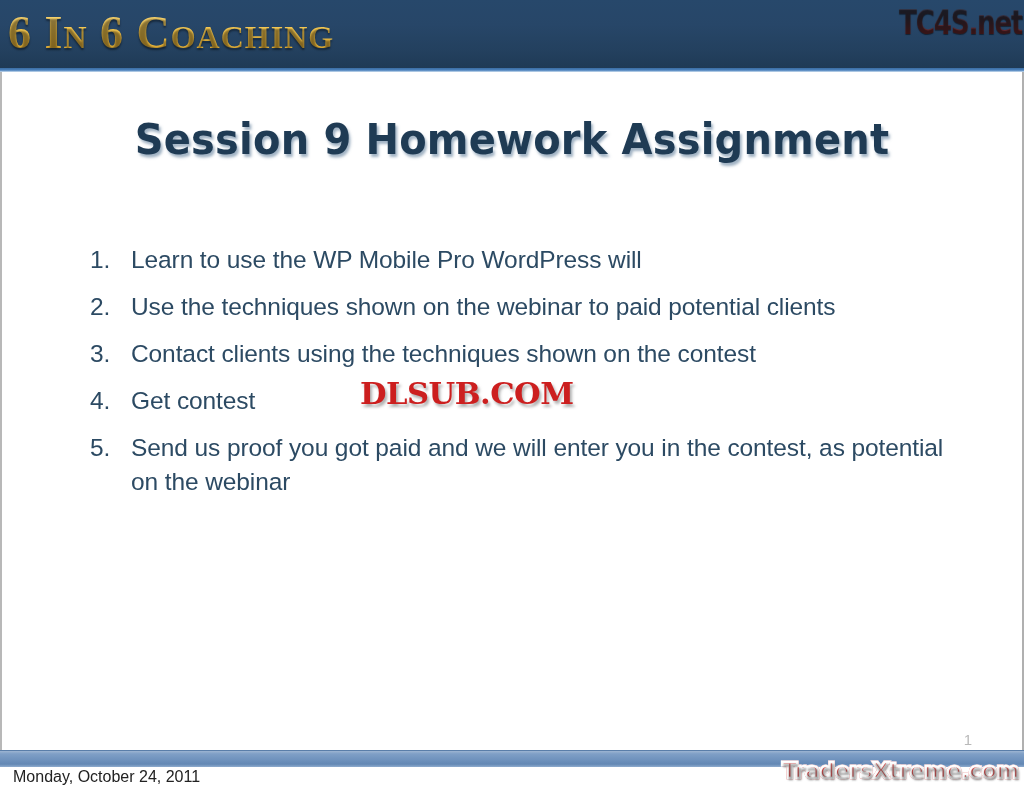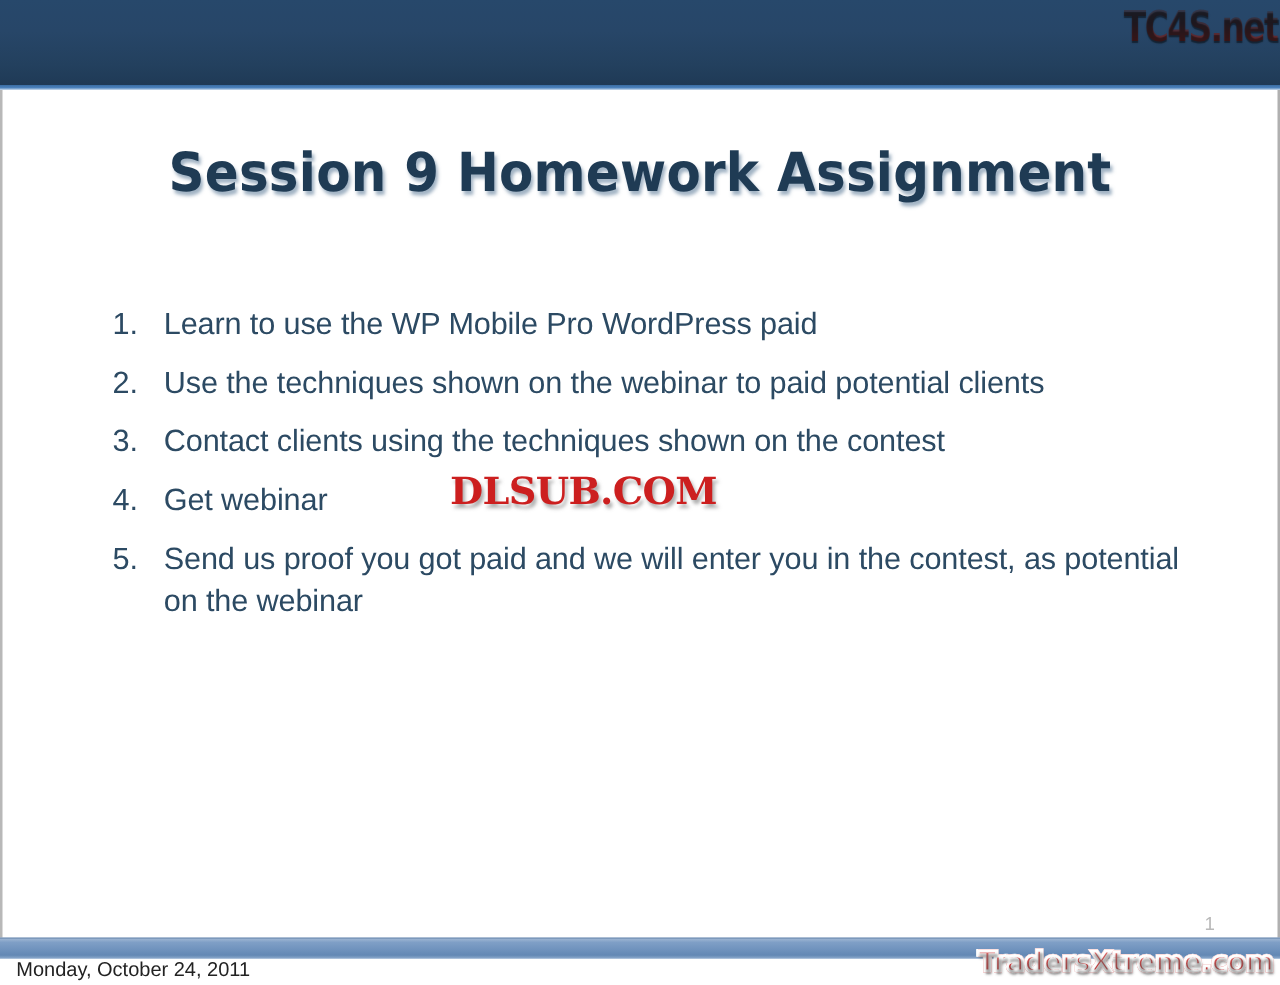--- a/index.html
+++ b/index.html
@@ -221,43 +221,44 @@
     white-space: nowrap;
     z-index: 0;
   }
 </style>
 </head>
 <body>
 
 <div class="slide">
 
   <div class="header-bar">
+    <div class="brand-title">6 In 6 Coaching</div>
     <div class="tc4s-logo">TC4S.net</div>
   </div>
 
   <div class="slide-frame"></div>
 
   <div class="slide-title">Session 9 Homework Assignment</div>
 
   <ol class="body-list">
     <li>
       <span class="li-num">1.</span>
-      <span class="li-text">Learn to use the WP Mobile Pro WordPress paid</span>
+      <span class="li-text">Learn to use the WP Mobile Pro WordPress will</span>
     </li>
     <li>
       <span class="li-num">2.</span>
       <span class="li-text">Use the techniques shown on the webinar to paid potential clients</span>
     </li>
     <li>
       <span class="li-num">3.</span>
       <span class="li-text">Contact clients using the techniques shown on the contest</span>
     </li>
     <li>
       <span class="li-num">4.</span>
-      <span class="li-text">Get webinar</span>
+      <span class="li-text">Get contest</span>
     </li>
     <li>
       <span class="li-num">5.</span>
       <span class="li-text">Send us proof you got paid and we will enter you in the contest, as potential on the webinar</span>
     </li>
   </ol>
 
   <div class="dlsub-watermark">DLSUB.COM</div>
 
   <div class="page-number">1</div>

